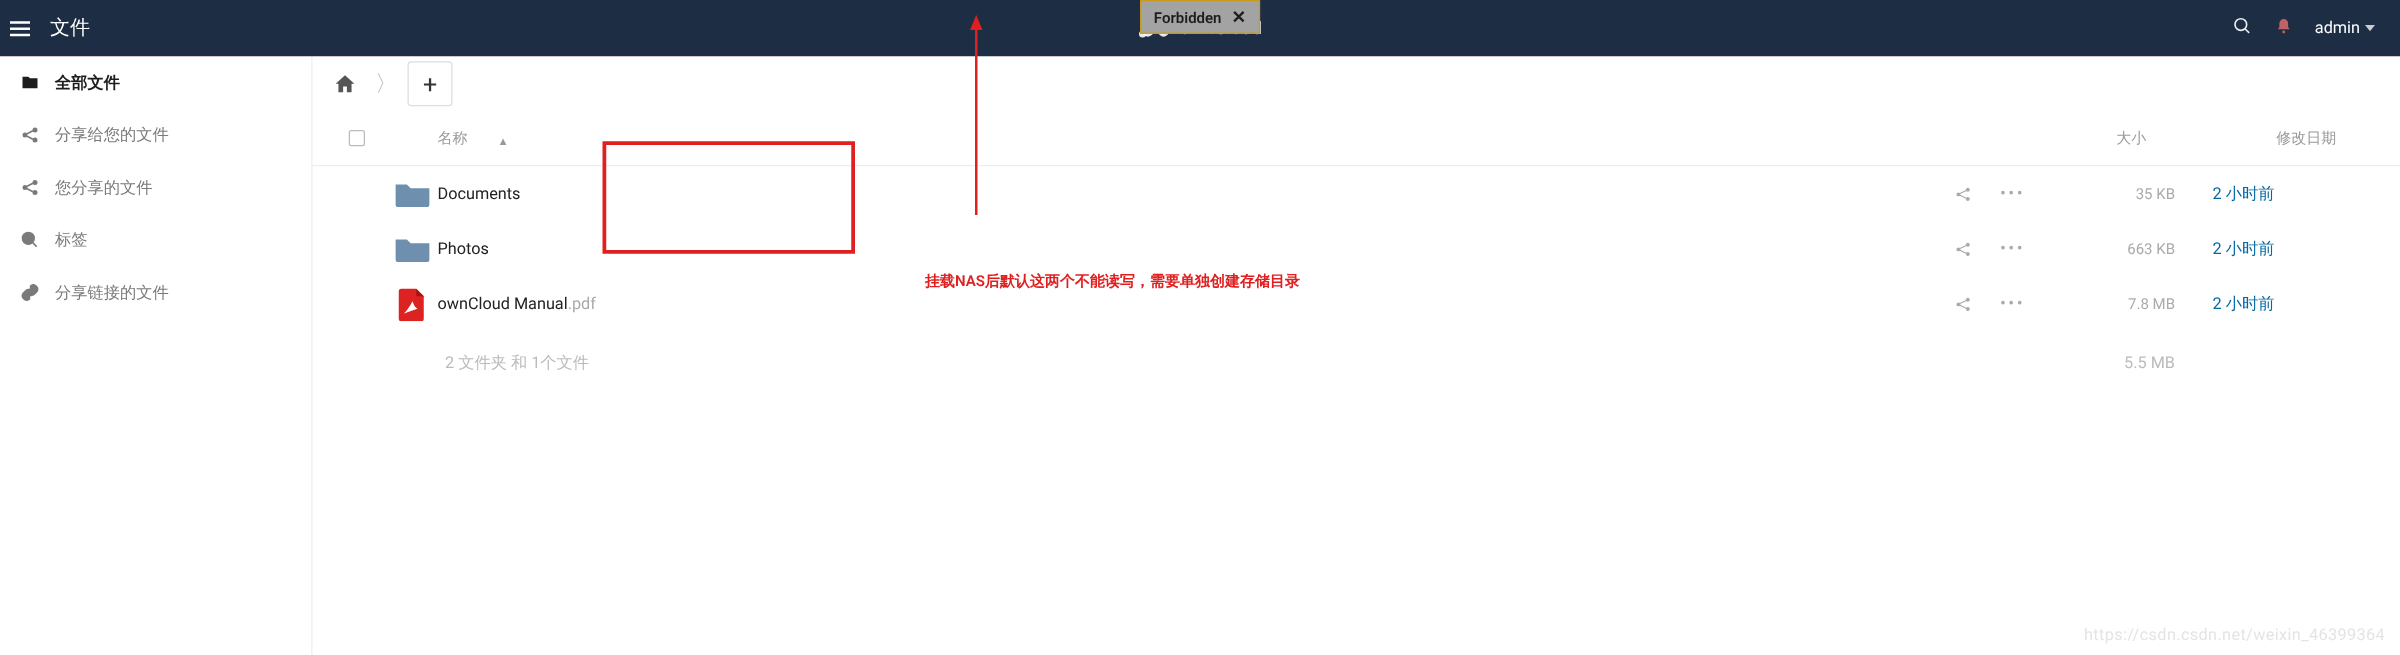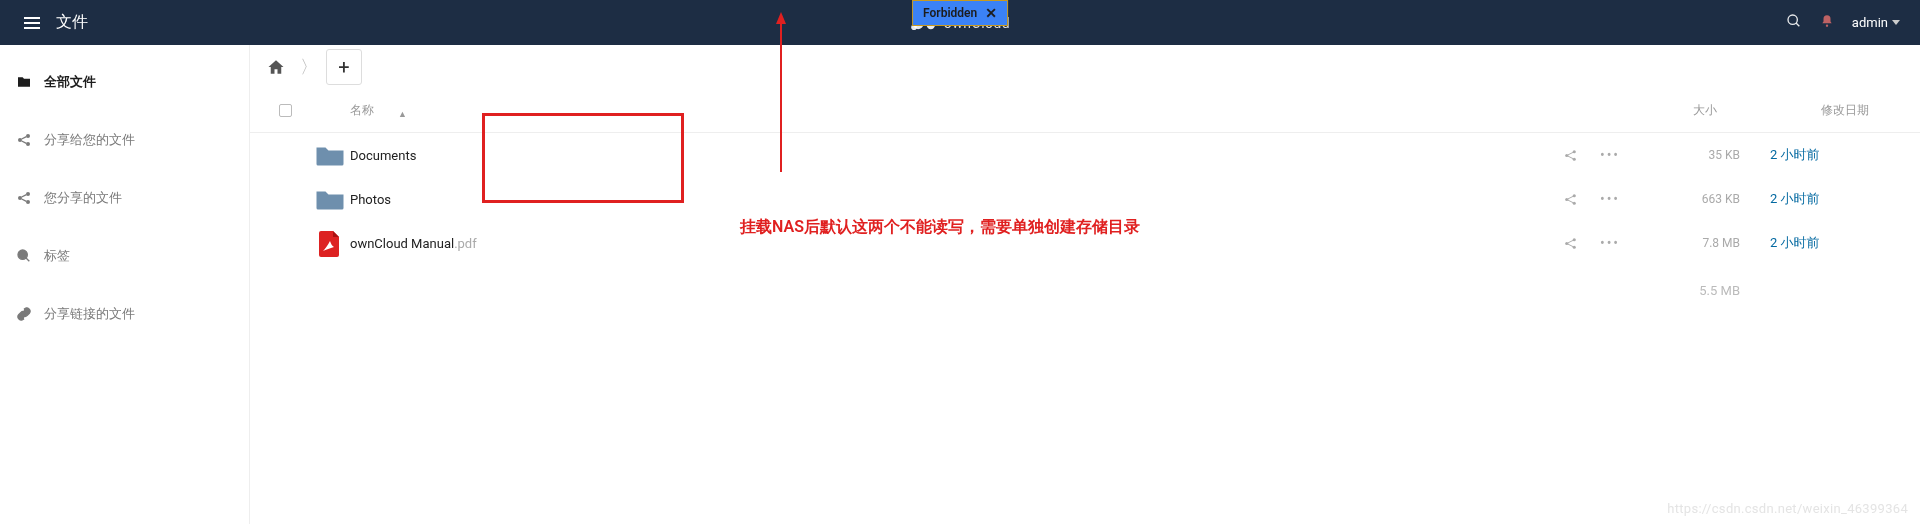--- a/index.html
+++ b/index.html
@@ -16,39 +16,39 @@
 
 
 .topbar {
   height: 45px;
   background: #1d2d44;
   display: flex;
   align-items: center;
   color: #fff;
   position: relative;
 }
-.topbar-left { display: flex; align-items: center; padding-left: 24px; gap: 16px; }
+.topbar-left { display: flex; align-items: center; padding-left: 8px; gap: 16px; }
 .hamburger { cursor: pointer; display: flex; flex-direction: column; gap: 3px; }
 .hamburger span { width: 16px; height: 2px; background: #fff; display: block; }
 .topbar-title { font-size: 16px; font-weight: 500; }
 .topbar-center { position: absolute; left: 50%; transform: translateX(-50%); display: flex; align-items: center; gap: 6px; }
 .topbar-center .brand-text { font-size: 14px; color: #ddd; letter-spacing: 0.5px; }
 .logo-svg { width: 28px; height: 20px; }
 .topbar-right { margin-left: auto; display: flex; align-items: center; gap: 18px; padding-right: 20px; }
 .topbar-right .icon { cursor: pointer; opacity: 0.9; }
 .admin-drop { display: flex; align-items: center; gap: 4px; cursor: pointer; font-size: 13px; }
 .caret-down { width: 0; height: 0; border-left: 4px solid transparent; border-right: 4px solid transparent; border-top: 5px solid #ccc; }
 
 
 .toast {
   position: absolute;
   top: 0;
   left: 50%;
   transform: translateX(-50%);
-  background: #3b82f6;
+  background: #a3a3a3;
   color: #1d1d1d;
   font-size: 12px;
   font-weight: 600;
   padding: 4px 10px;
   border: 1px solid #c99a1e;
   display: flex;
   align-items: center;
   gap: 8px;
   z-index: 50;
 }
@@ -65,21 +65,20 @@
   padding-top: 0;
 }
 .sidebar-item {
   display: flex;
   align-items: center;
   gap: 12px;
   padding: 12px 16px;
   cursor: pointer;
   color: #7a7a7a;
   font-size: 13px;
-  margin-top: 16px;
 }
 .sidebar-item.active { color: #1d1d1d; font-weight: 600; }
 .sidebar-item .sicon { width: 16px; height: 16px; display: flex; align-items: center; justify-content: center; }
 .sicon svg { width: 16px; height: 16px; fill: currentColor; }
 
 
 .main { flex: 1; display: flex; flex-direction: column; position: relative; }
 
 
 .controls {
@@ -147,21 +146,21 @@
 .red-arrow {
   position: absolute;
   pointer-events: none;
   z-index: 40;
 }
 
 
 .annotation {
   position: absolute;
   color: #e02020;
-  font-size: 16px;
+  font-size: 12px;
   font-weight: 600;
   text-shadow: 0 0 1px #fff, 0 0 2px #fff;
   pointer-events: none;
   z-index: 30;
 }
 
 
 .watermark {
   position: absolute;
   right: 12px;
@@ -364,20 +363,21 @@
             </svg>
           </div>
         <div class="more-act">
             <span class="more-dots">•••</span>
           </div>
         <div class="row-size">7.8 MB</div>
         <div class="row-date">2 小时前</div>
       </div>
 
       <div class="file-summary">
+        <div class="sum-name">2 文件夹 和 1个文件</div>
         <div class="sum-size">5.5 MB</div>
       </div>
     </div>
 
     <div class="red-box files"></div>
 
     <div class="annotation" style="left:490px; top:172px;">挂载NAS后默认这两个不能读写，需要单独创建存储目录</div>
 
   </div>
 </div>

